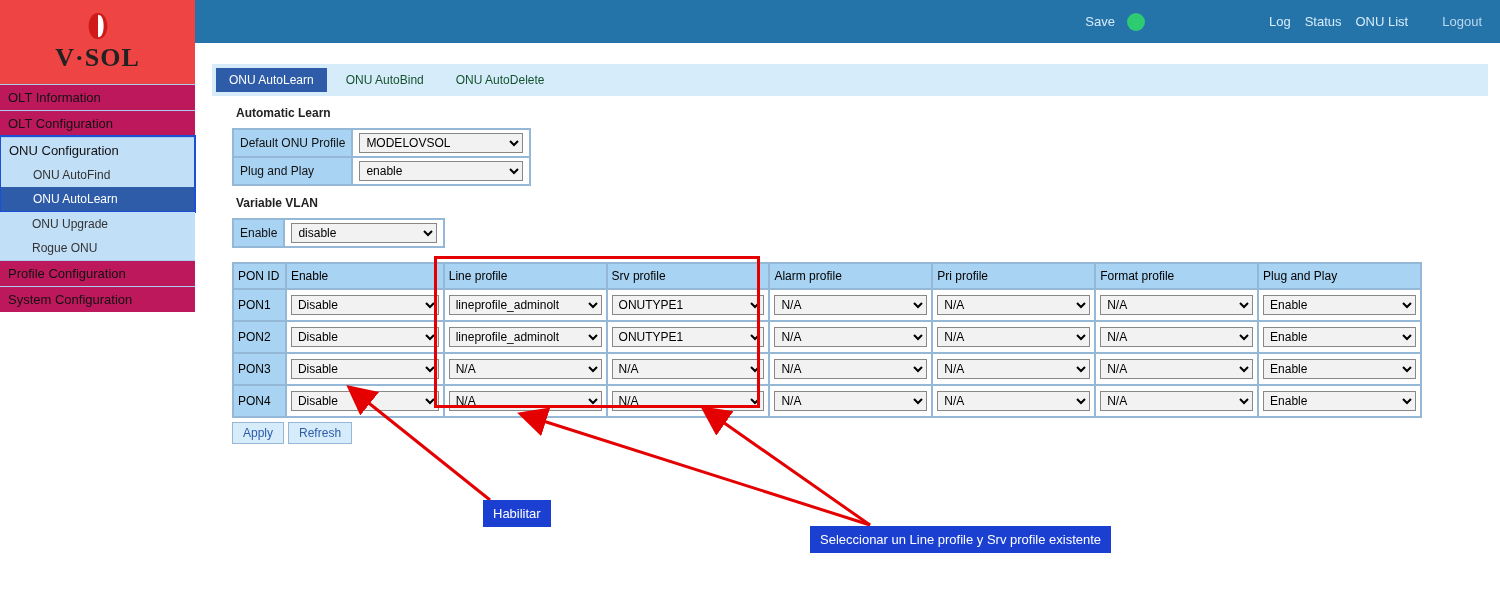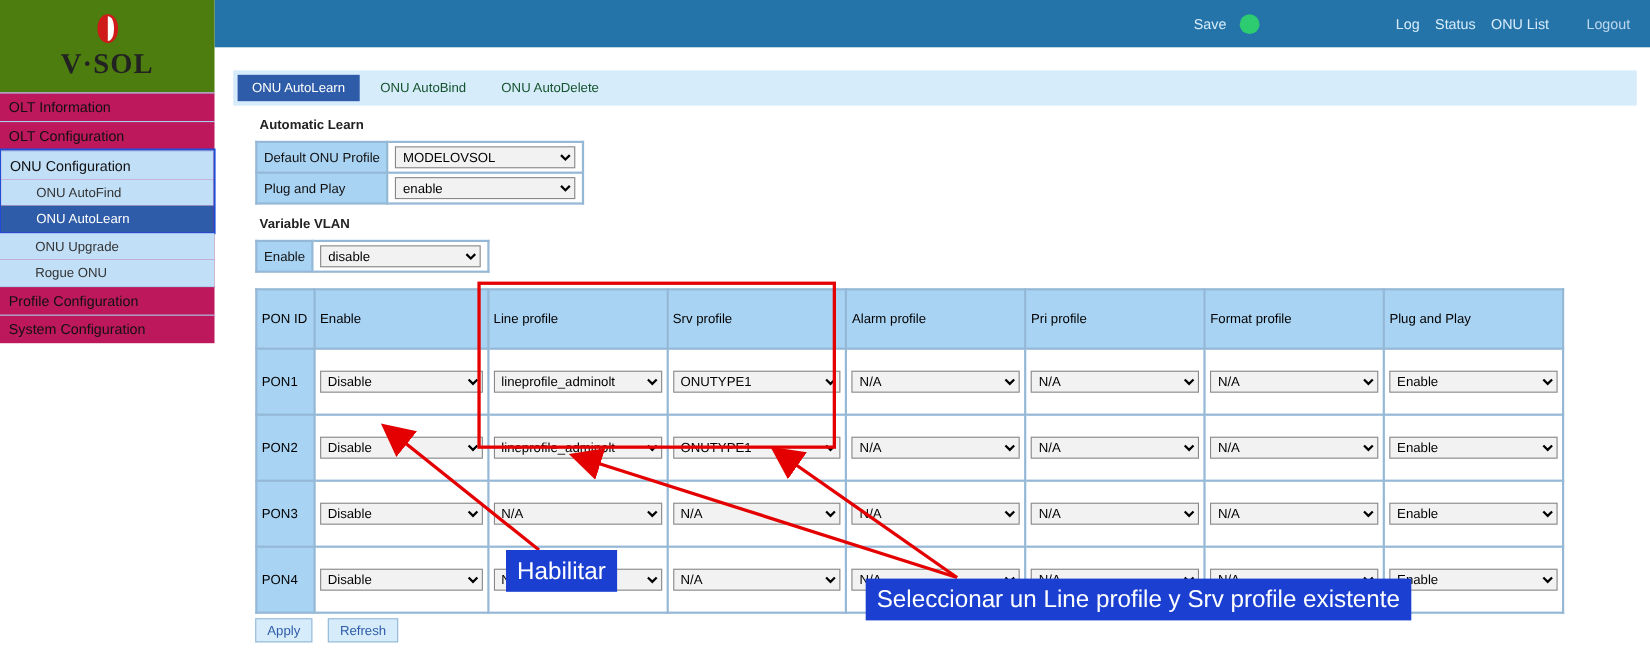--- a/index.html
+++ b/index.html
@@ -6,21 +6,21 @@
   body { font-family: Arial, sans-serif; font-size: 12px; color: #000; background: #fff; width: 1500px; height: 589px; overflow: hidden; position: relative; }
   
   
   .topbar { position: absolute; top: 0; left: 195px; right: 0; height: 43px; background: #2574a9; display: flex; align-items: center; justify-content: flex-end; padding-right: 18px; gap: 14px; color: #d7ecfb; font-size: 13px; }
   .topbar .save-wrap { display: flex; align-items: center; gap: 12px; margin-right: 110px; }
   .topbar .dot { width: 18px; height: 18px; border-radius: 50%; background: #2ecc71; }
   .topbar a { color: #d7ecfb; text-decoration: none; }
   .topbar .logout { color: #bcd8ee; margin-left: 20px; }
 
   
-  .logo-area { position: absolute; top: 0; left: 0; width: 195px; height: 84px; background: #4d7c0f; display: flex; flex-direction: column; align-items: center; justify-content: center; }
+  .logo-area { position: absolute; top: 0; left: 0; width: 195px; height: 84px; background: #ef4444; display: flex; flex-direction: column; align-items: center; justify-content: center; }
   .logo-area svg { width: 30px; height: 30px; }
   .logo-text { font-family: "Times New Roman", serif; font-size: 26px; font-weight: bold; letter-spacing: 1px; color: #222; margin-top: 2px; }
 
   
   .sidebar { position: absolute; top: 84px; left: 0; width: 195px; background: #be185d; }
   .sidebar .top-item { padding: 5px 8px; border-top: 1px solid #a9cdee; color: #111; cursor: pointer; font-size: 13px; }
   .sidebar .top-item.first { border-top: 1px solid #a9cdee; }
   .sidebar .sub-item { padding: 5px 8px 5px 32px; color: #333; cursor: pointer; font-size: 12px; background: #c2dff8; }
   .sidebar .sub-item.active { background: #2e5ca8; color: #fff; }
   .redbox-group { border: 2px solid #1d4ed8; margin: -1px; }
@@ -41,33 +41,33 @@
   table.cfg { border-collapse: collapse; margin-left: 20px; }
   table.cfg td, table.cfg th { border: 2px solid #94b8d6; padding: 3px 6px; text-align: left; font-size: 12px; vertical-align: middle; }
   table.cfg th, table.cfg td.lblcell { background: #a9d3f3; font-weight: normal; color: #111; }
   table.cfg td.valcell { background: #fff; }
   select { font-size: 12px; padding: 1px 2px; border: 1px solid #888; background: #f2f2f2; }
   .sel-w1 { width: 164px; }
   .sel-wvv { width: 146px; }
 
   
   table.grid { border-collapse: collapse; margin-left: 20px; width: 1190px; position: relative; }
-  table.grid th, table.grid td { border: 2px solid #94b8d6; padding: 19px 4px; text-align: left; font-size: 12px; }
+  table.grid th, table.grid td { border: 2px solid #94b8d6; padding: 5px 4px; text-align: left; font-size: 12px; }
   table.grid th { background: #a9d3f3; font-weight: normal; }
   table.grid td.ponid { background: #a9d3f3; width: 52px; }
   table.grid td select { width: 100%; }
   .col-en { width: 155px; } .col-lp { width: 160px; } .col-sp { width: 160px; } .col-ap { width: 160px; } .col-pp { width: 160px; } .col-fp { width: 160px; } .col-pup { width: 160px; }
 
   
-  .btnrow { margin: 4px 0 0 20px; display: flex; gap: 14px; }
+  .btnrow { margin: 4px 0 0 20px; display: flex; gap: 4px; }
   .btnrow button { background: #d7ecfb; border: 1px solid #94b8d6; padding: 3px 10px; font-size: 12px; color: #2e5ca8; cursor: pointer; }
 
   
   .red-highlight { position: absolute; border: 3px solid #e40000; pointer-events: none; }
-  .anno-label { position: absolute; background: #1a3fd1; color: #fff; font-size: 22px; padding: 6px 10px; }
+  .anno-label { position: absolute; background: #1a3fd1; color: #fff; font-size: 13px; padding: 6px 10px; margin-left: 23px; }
 
   .arrow-holder { position: absolute; pointer-events: none; }
 </style>
 </head>
 <body>
 
 <div class="topbar">
   <div class="save-wrap">
     <span>Save</span>
     <span class="dot"></span>

